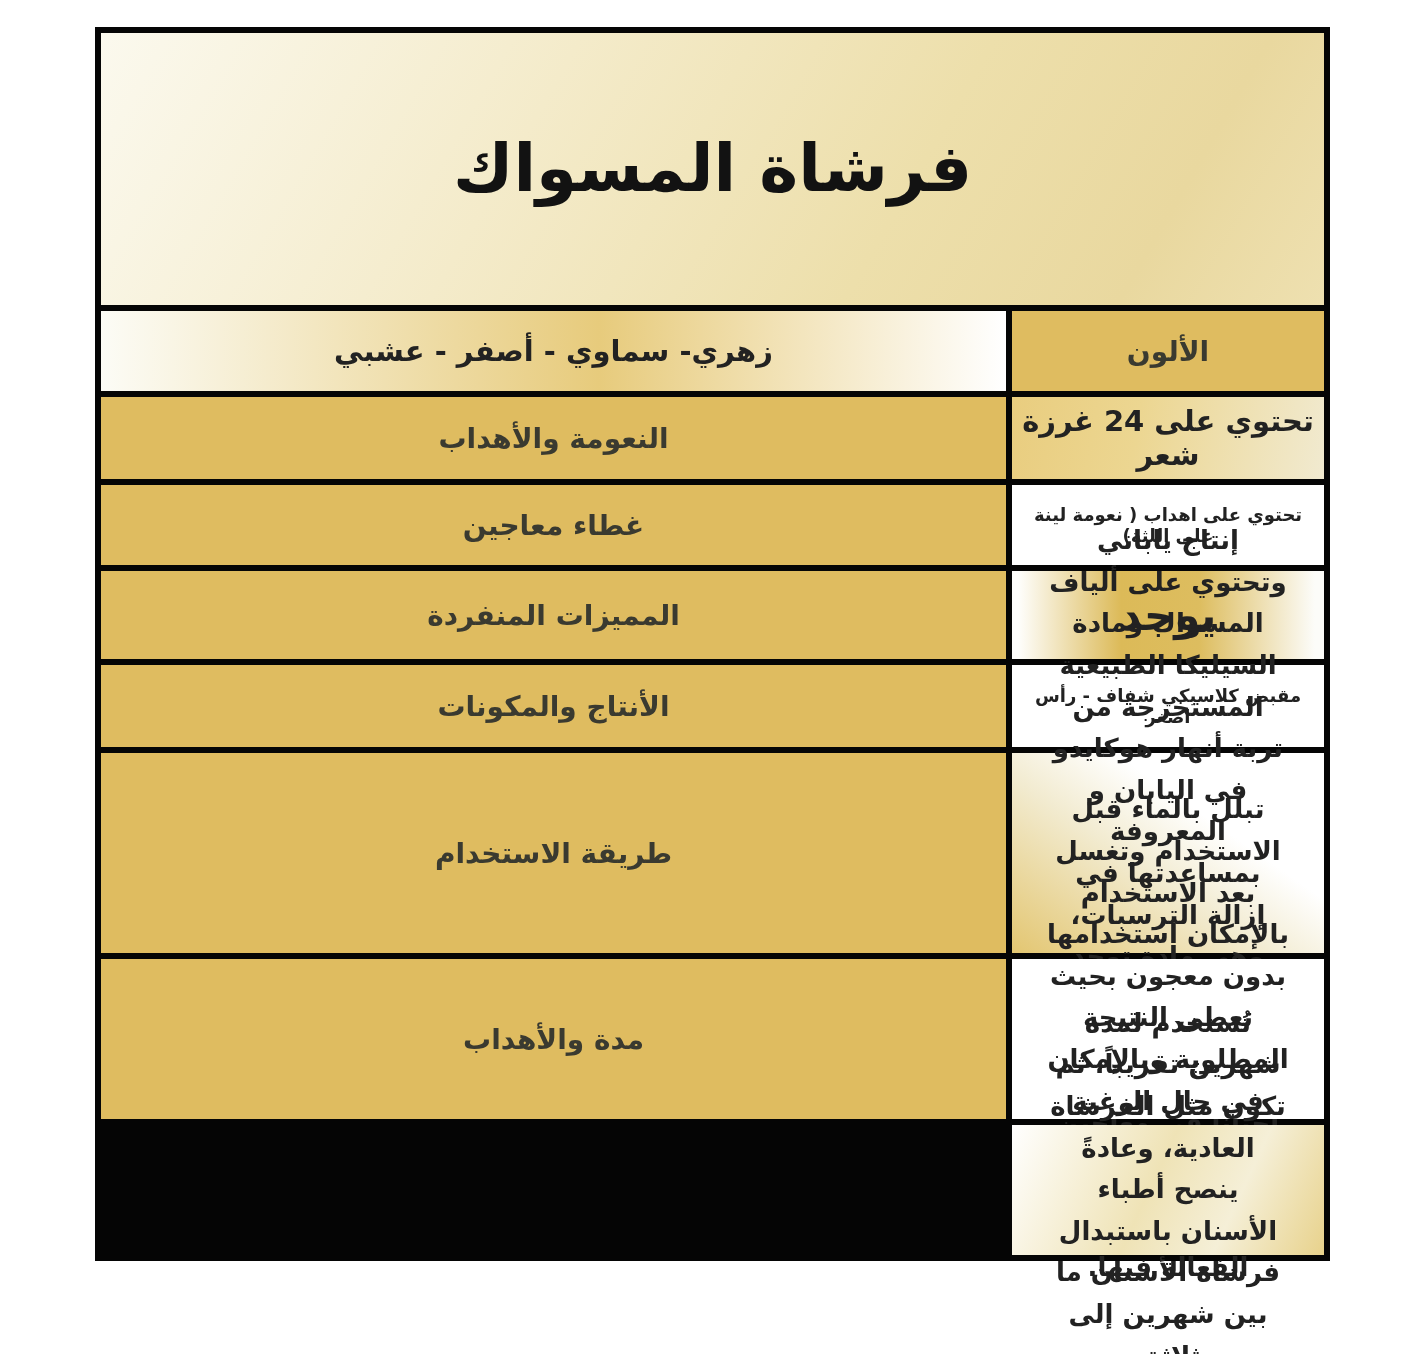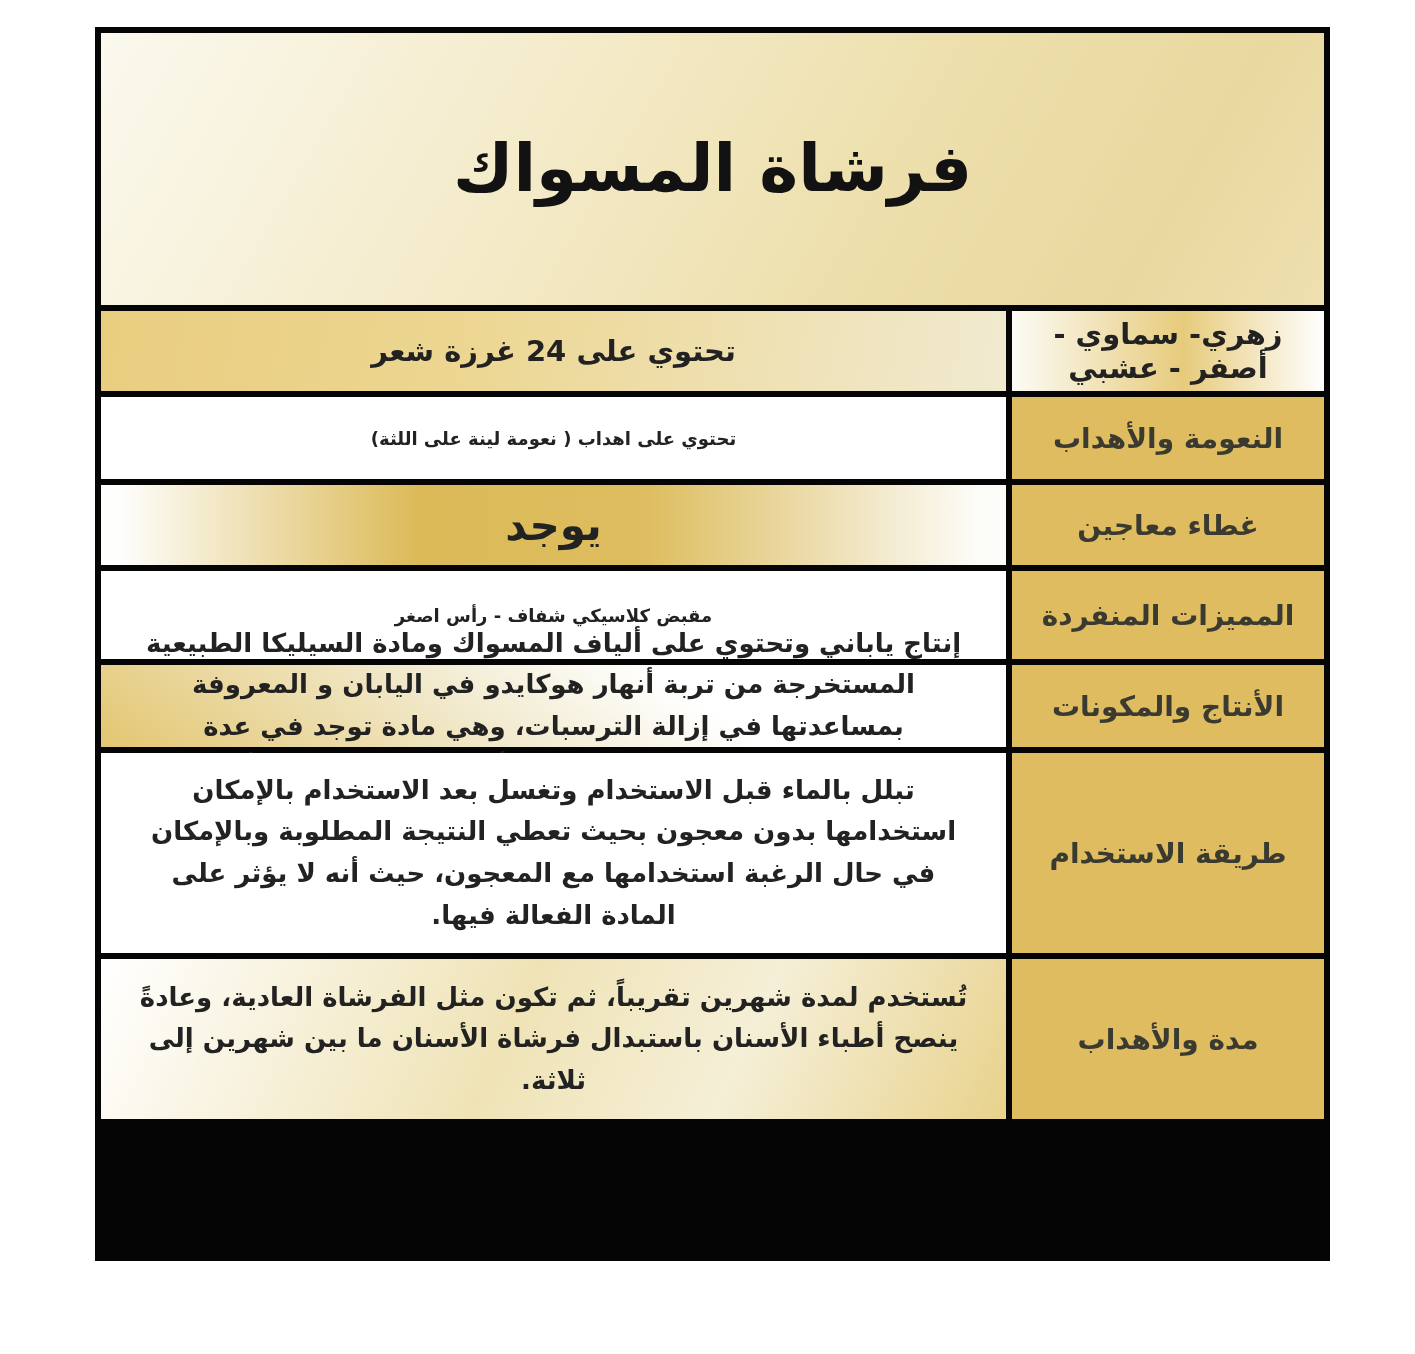--- a/index.html
+++ b/index.html
@@ -72,20 +72,21 @@
 </head>
 <body>
 
 <div class="canvas">
   <div class="spec-table">
 
     <div class="cell title-cell">
       <div>فرشاة المسواك</div>
     </div>
 
+    <div class="cell label-cell">الألون</div>
     <div class="cell value-cell fs-short bg-center-gold">زهري- سماوي - أصفر - عشبي</div>
 
     <div class="cell value-cell fs-short bg-left-gold">تحتوي على 24 غرزة شعر</div>
 
     <div class="cell label-cell">النعومة والأهداب</div>
     <div class="cell value-cell fs-mid bg-white">تحتوي على اهداب ( نعومة لينة على اللثة)</div>
 
     <div class="cell label-cell">غطاء معاجين</div>
     <div class="cell value-cell fs-big bg-deep-center">يوجد</div>
 

